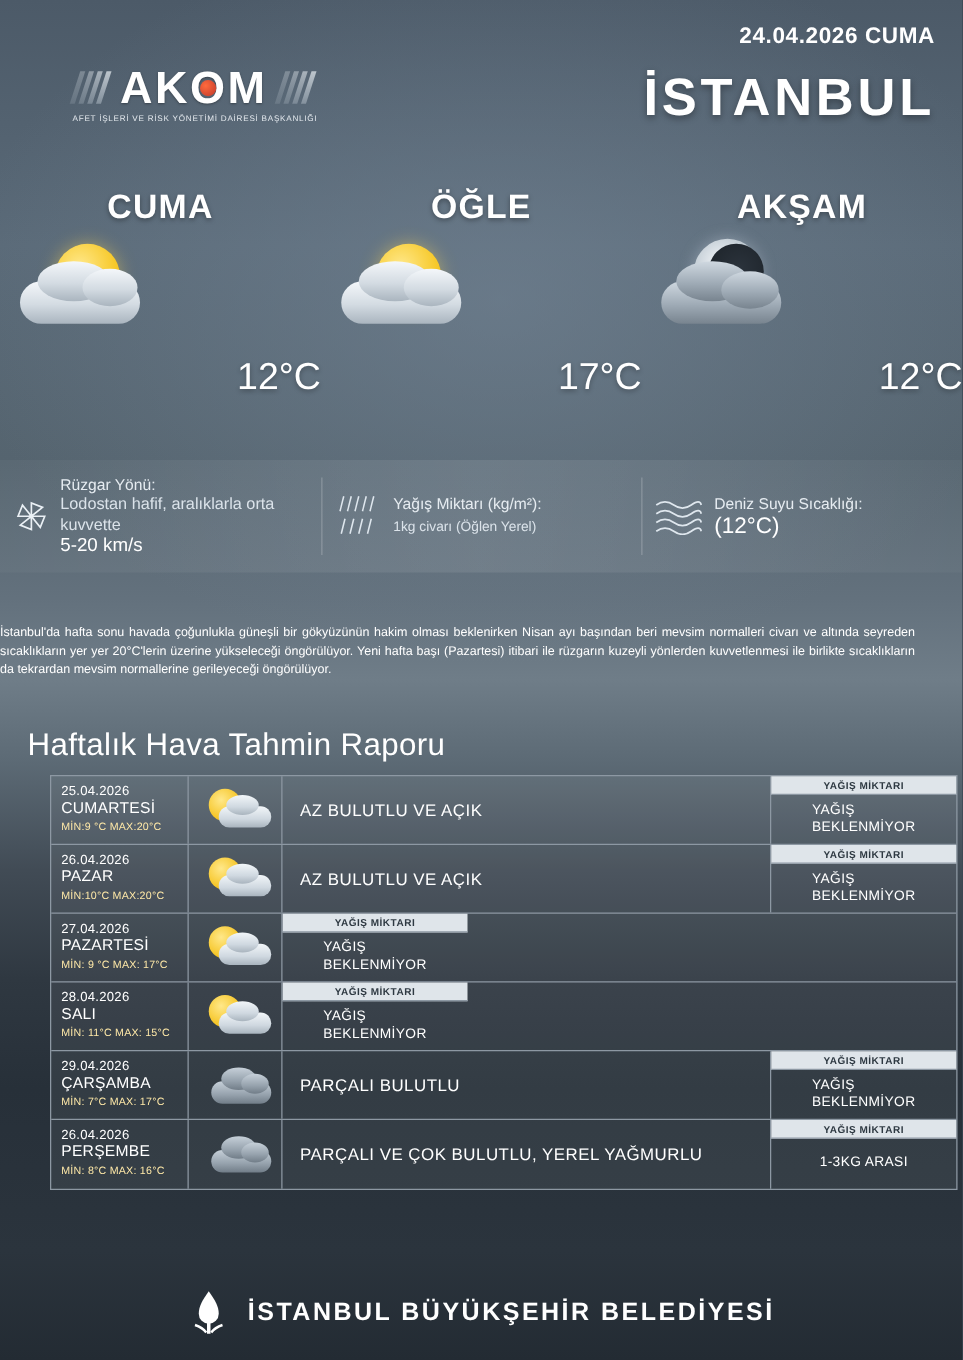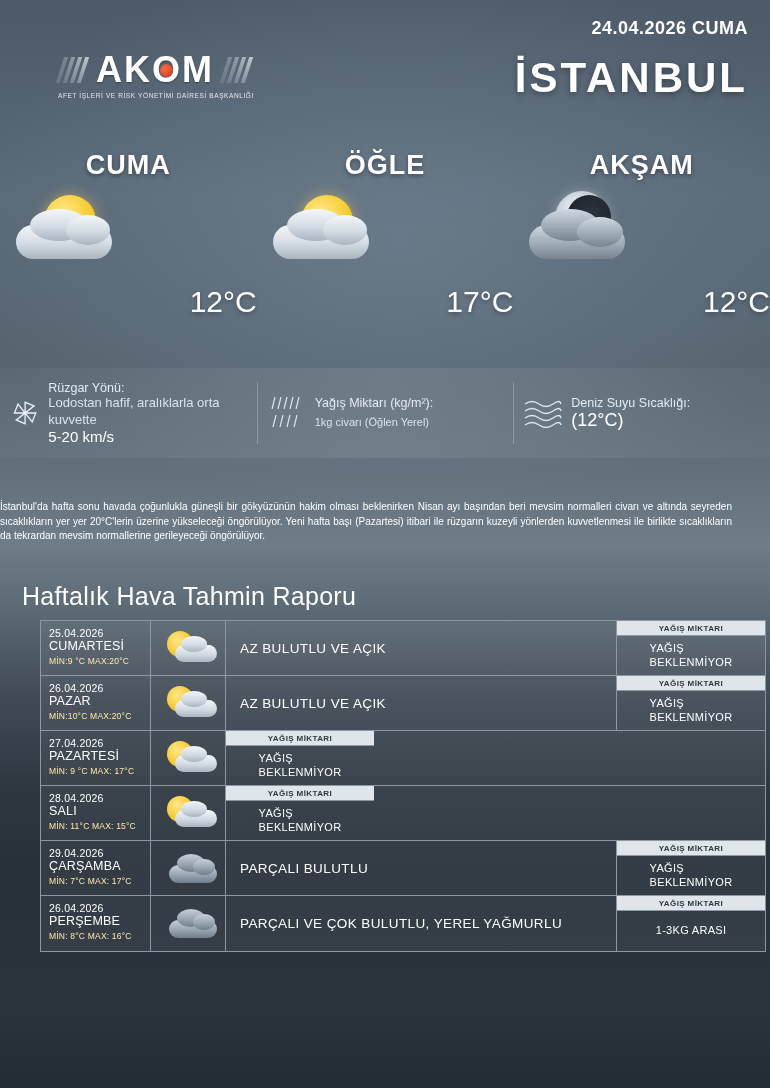--- a/index.html
+++ b/index.html
@@ -463,14 +463,23 @@
       </div>
       <div class="cell-desc">PARÇALI VE ÇOK BULUTLU, YEREL YAĞMURLU</div>
       <div class="cell-rain">
         <div class="rain-head">YAĞIŞ MİKTARI</div>
         <div class="rain-body">1-3KG ARASI</div>
       </div>
     </div>
 
   </div>
 
+  <div class="footer">
+    <svg class="ibb-logo" viewBox="0 0 34 40">
+      <path d="M17 3 C12 10 9 15 9 21 a8 8 0 0 0 16 0 C25 15 22 10 17 3 Z" fill="#ffffff"></path>
+      <rect x="15.6" y="24" width="2.8" height="13" fill="#ffffff"></rect>
+      <path d="M6 30 q6 2 9 6" stroke="#ffffff" stroke-width="2" fill="none"></path>
+      <path d="M28 30 q-6 2 -9 6" stroke="#ffffff" stroke-width="2" fill="none"></path>
+    </svg>
+    <div class="ibb-text">İSTANBUL BÜYÜKŞEHİR BELEDİYESİ</div>
+  </div>
 
 </div>
 
 </body></html>

